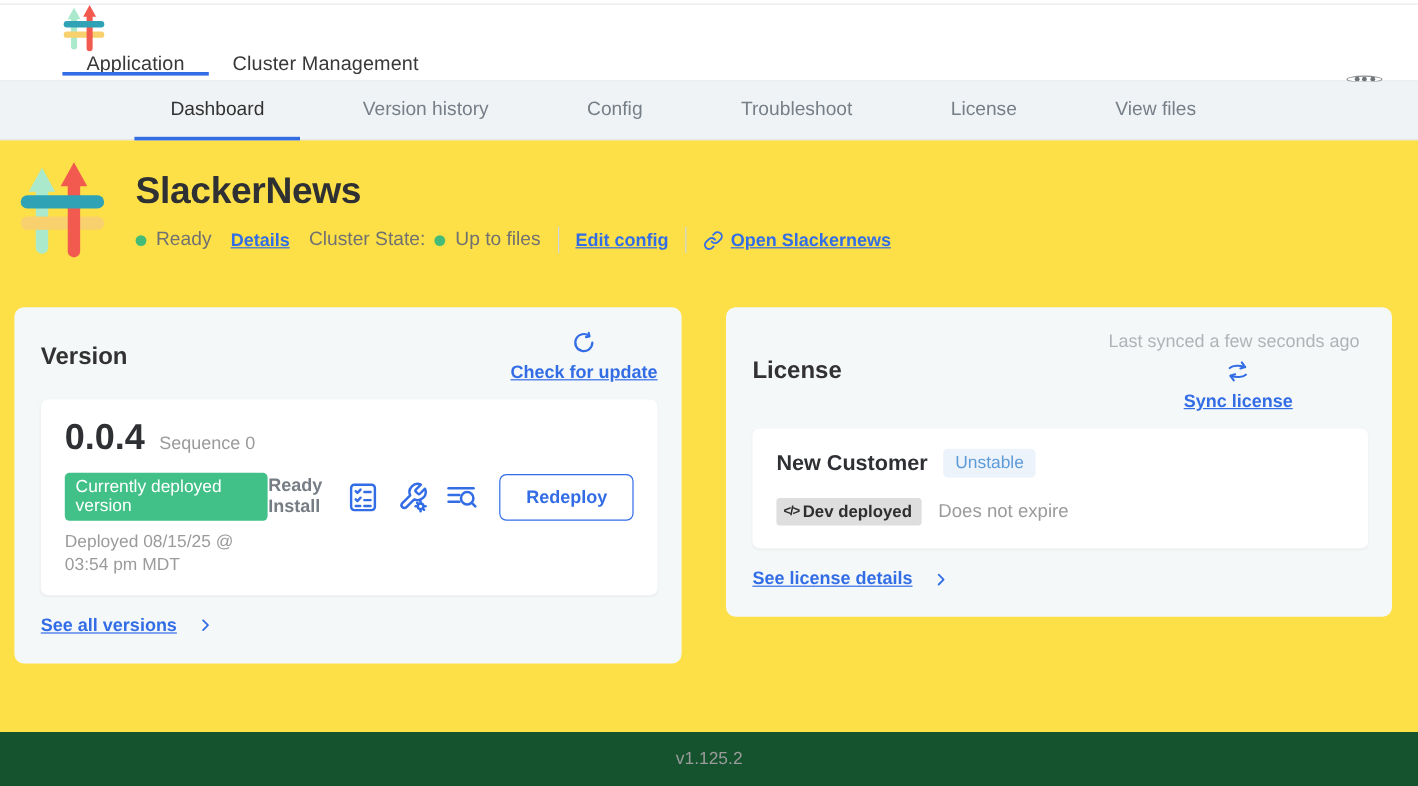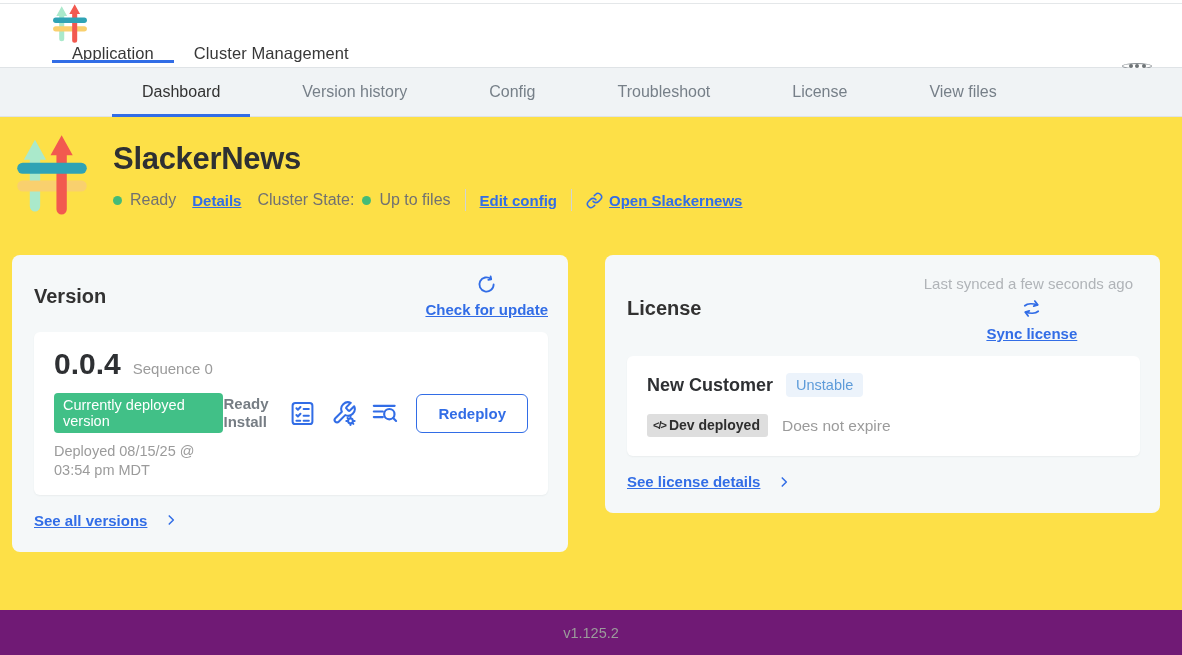--- a/index.html
+++ b/index.html
@@ -111,21 +111,21 @@
   .lic-row2 { display:flex; align-items:center; margin-top:17px; }
   .dev-badge {
     background:#dedede; color:#2e2e2e; font-size:14px; font-weight:700;
     padding:3px 8px 4px 6px; border-radius:3px; display:inline-flex; align-items:center; gap:3px;
   }
   .dev-badge .code-glyph { font-size:11px; font-weight:700; letter-spacing:-1px; }
   .expiry { margin-left:14px; color:#9b9b9b; font-size:15.5px; }
 
   
   footer {
-    height:45px; background:#701a75; display:flex; align-items:center; justify-content:center;
+    height:45px; background:#14532d; display:flex; align-items:center; justify-content:center;
     color:#9b9b9b; font-size:14.5px;
   }
 </style>
 </head>
 <body>
 
 <div class="top-edge"></div>
 
 <header class="app-bar">
   <div class="brand">

